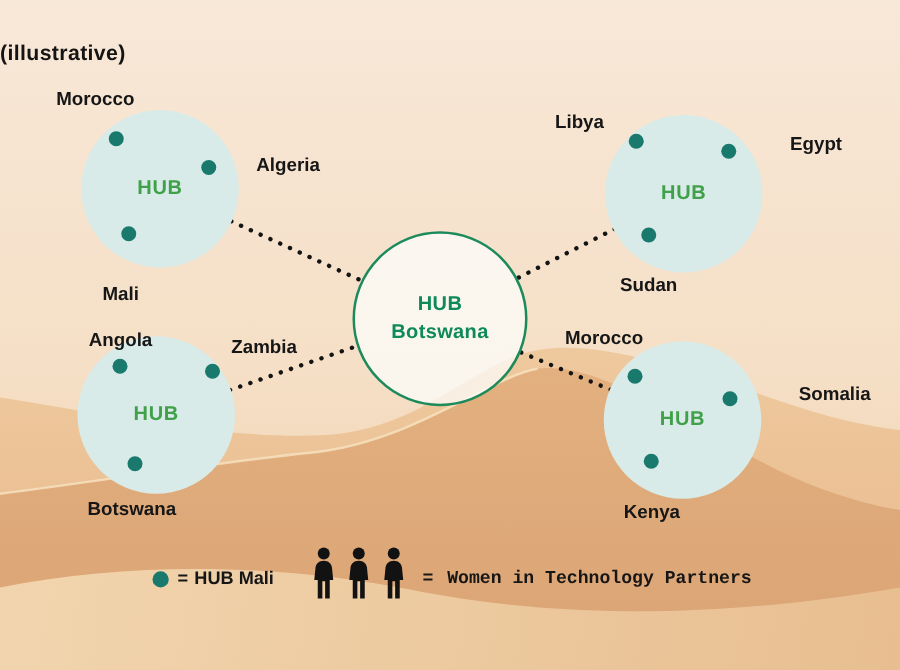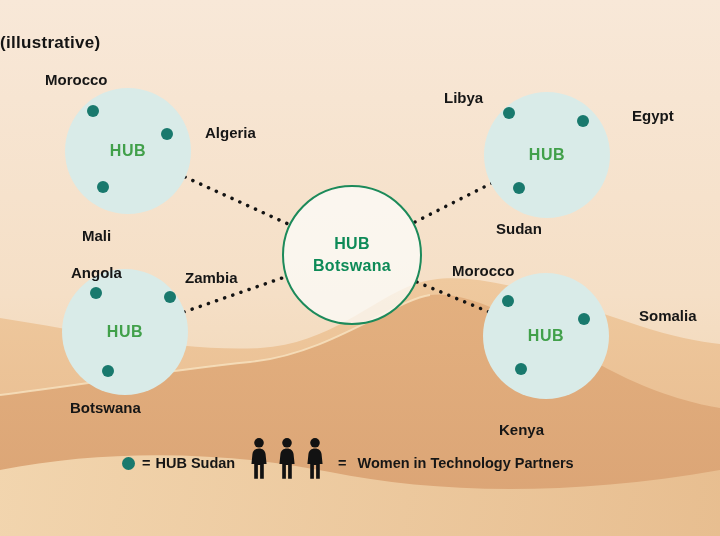--- a/index.html
+++ b/index.html
@@ -42,31 +42,31 @@
   .lbl-algeria  { left:205px; top:124px; }
   .lbl-mali     { left:82px;  top:227px; }
   .lbl-libya    { left:444px; top:89px; }
   .lbl-egypt    { left:632px; top:107px; }
   .lbl-sudan    { left:496px; top:220px; }
   .lbl-angola   { left:42px;  top:264px;margin-left:29px; }
   .lbl-zambia   { left:185px; top:269px; }
   .lbl-botswana { left:70px;  top:399px; }
   .lbl-ethiopia { left:452px; top:262px; }
   .lbl-somalia  { left:617px; top:307px;margin-left:22px; }
-  .lbl-kenya    { left:499px; top:401px;margin-top:20px; }
+  .lbl-kenya    { left:499px; top:401px; }
 
   .legend-dot {
     position:absolute; left:122px; top:457px; width:13px; height:13px;
     border-radius:50%; background:#19796d;
   }
   .legend-teams { position:absolute; left:142px; top:455px; font-size:14.5px; }
   .legend-teams .eq { margin-right:5px; }
   .people { position:absolute; left:247px; top:436px; display:flex; gap:4px; }
   .people svg { display:block; }
-  .legend-partners { position:absolute; left:338px; top:455px; font-size:14.5px; }
+  .legend-partners { position:absolute; left:338px; top:455px; font-size:14.5px;font-family:Liberation Mono, monospace; }
   .legend-partners .eq { margin-right:11px; }
 </style>
 </head>
 <body>
 
 <div class="stage">
 
   <svg class="bg" width="720" height="536" viewBox="0 0 720 536" preserveAspectRatio="none" aria-hidden="true">
     <defs>
       <linearGradient id="g-sky" x1="0" y1="0" x2="0" y2="1">
@@ -147,21 +147,21 @@
   <span class="country lbl-sudan">Sudan</span>
   <span class="country lbl-angola">Angola</span>
   <span class="country lbl-zambia">Zambia</span>
   <span class="country lbl-botswana">Botswana</span>
   <span class="country lbl-ethiopia">Morocco</span>
   <span class="country lbl-somalia">Somalia</span>
   <span class="country lbl-kenya">Kenya</span>
 
   <span class="legend-dot"></span>
   <span class="legend-teams">
-    <span class="eq">=</span><span>HUB Sudan</span>
+    <span class="eq">=</span><span>HUB Mali</span>
   </span>
 
   <span class="people">
     <svg width="24" height="45" viewBox="0 0 26 46" aria-hidden="true">
       <circle cx="13" cy="6" r="5.2" fill="#121212"></circle>
       <path d="M13,12.2 C17,12.2 19.6,14.6 20.1,18 L21.2,29 L18.2,29 L18.2,45 L14.2,45 L14.2,30 L11.8,30 L11.8,45 L7.8,45 L7.8,29 L4.8,29 L5.9,18 C6.4,14.6 9,12.2 13,12.2 Z" fill="#121212"></path>
     </svg>
     <svg width="24" height="45" viewBox="0 0 26 46" aria-hidden="true">
       <circle cx="13" cy="6" r="5.2" fill="#121212"></circle>
       <path d="M13,12.2 C17,12.2 19.6,14.6 20.1,18 L21.2,29 L18.2,29 L18.2,45 L14.2,45 L14.2,30 L11.8,30 L11.8,45 L7.8,45 L7.8,29 L4.8,29 L5.9,18 C6.4,14.6 9,12.2 13,12.2 Z" fill="#121212"></path>

